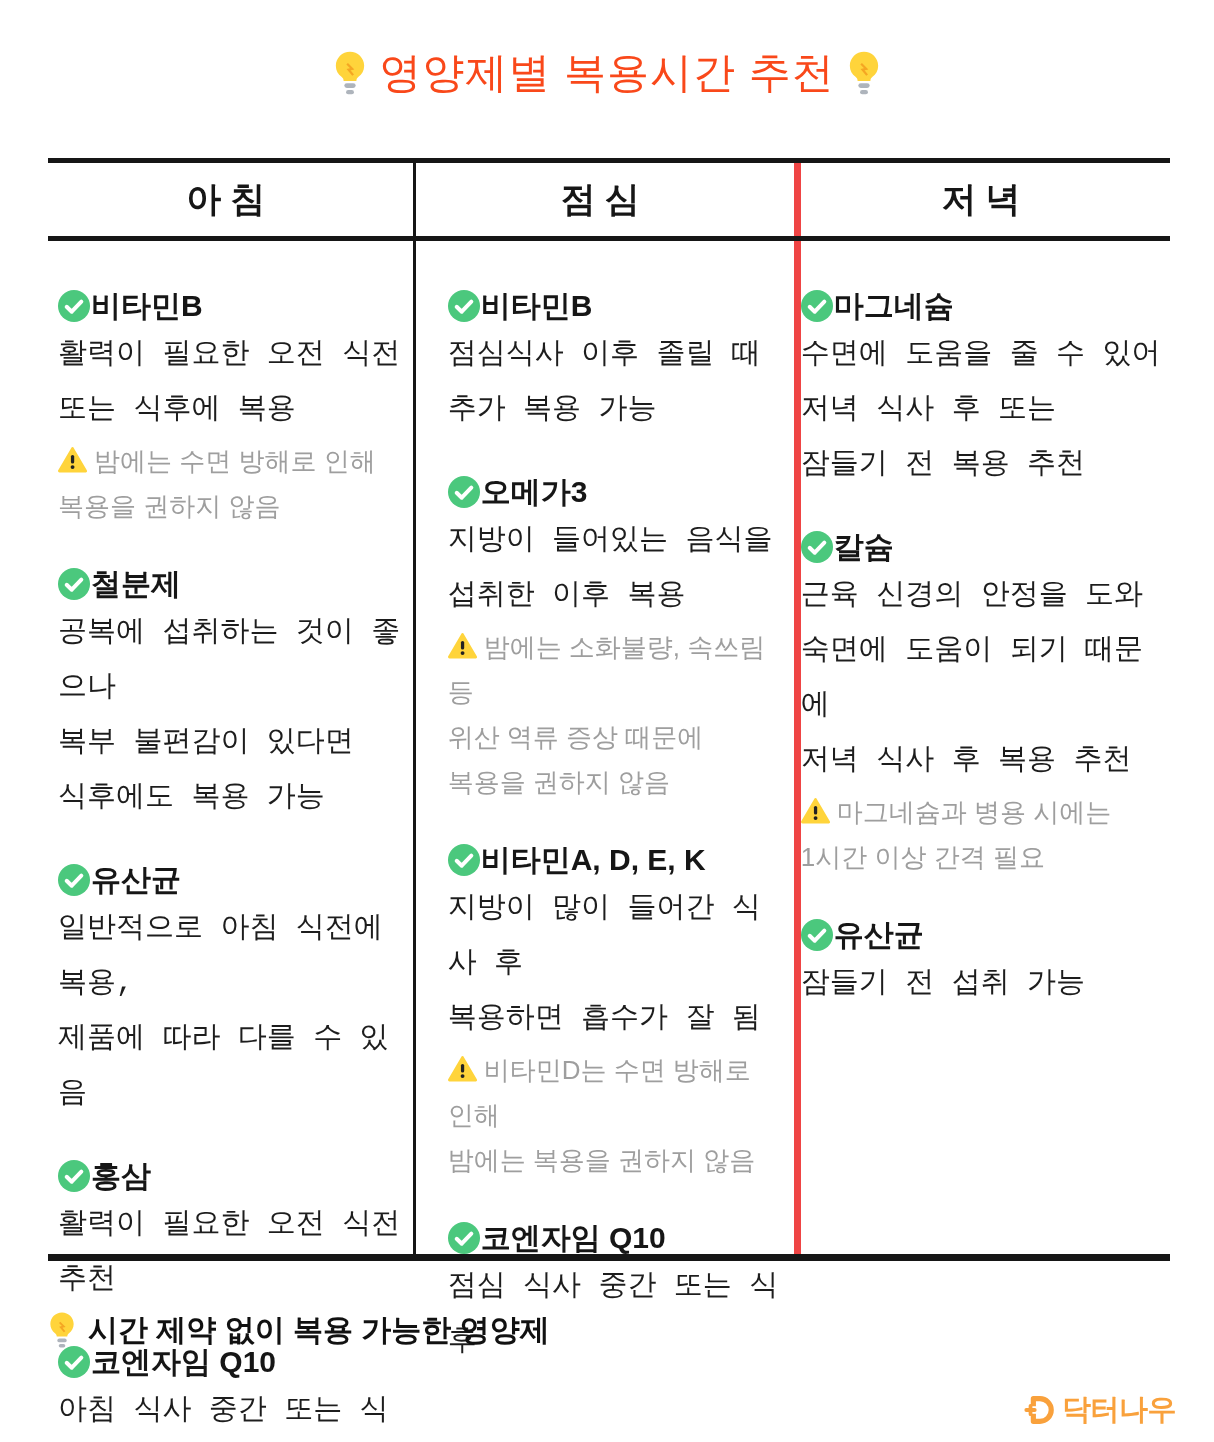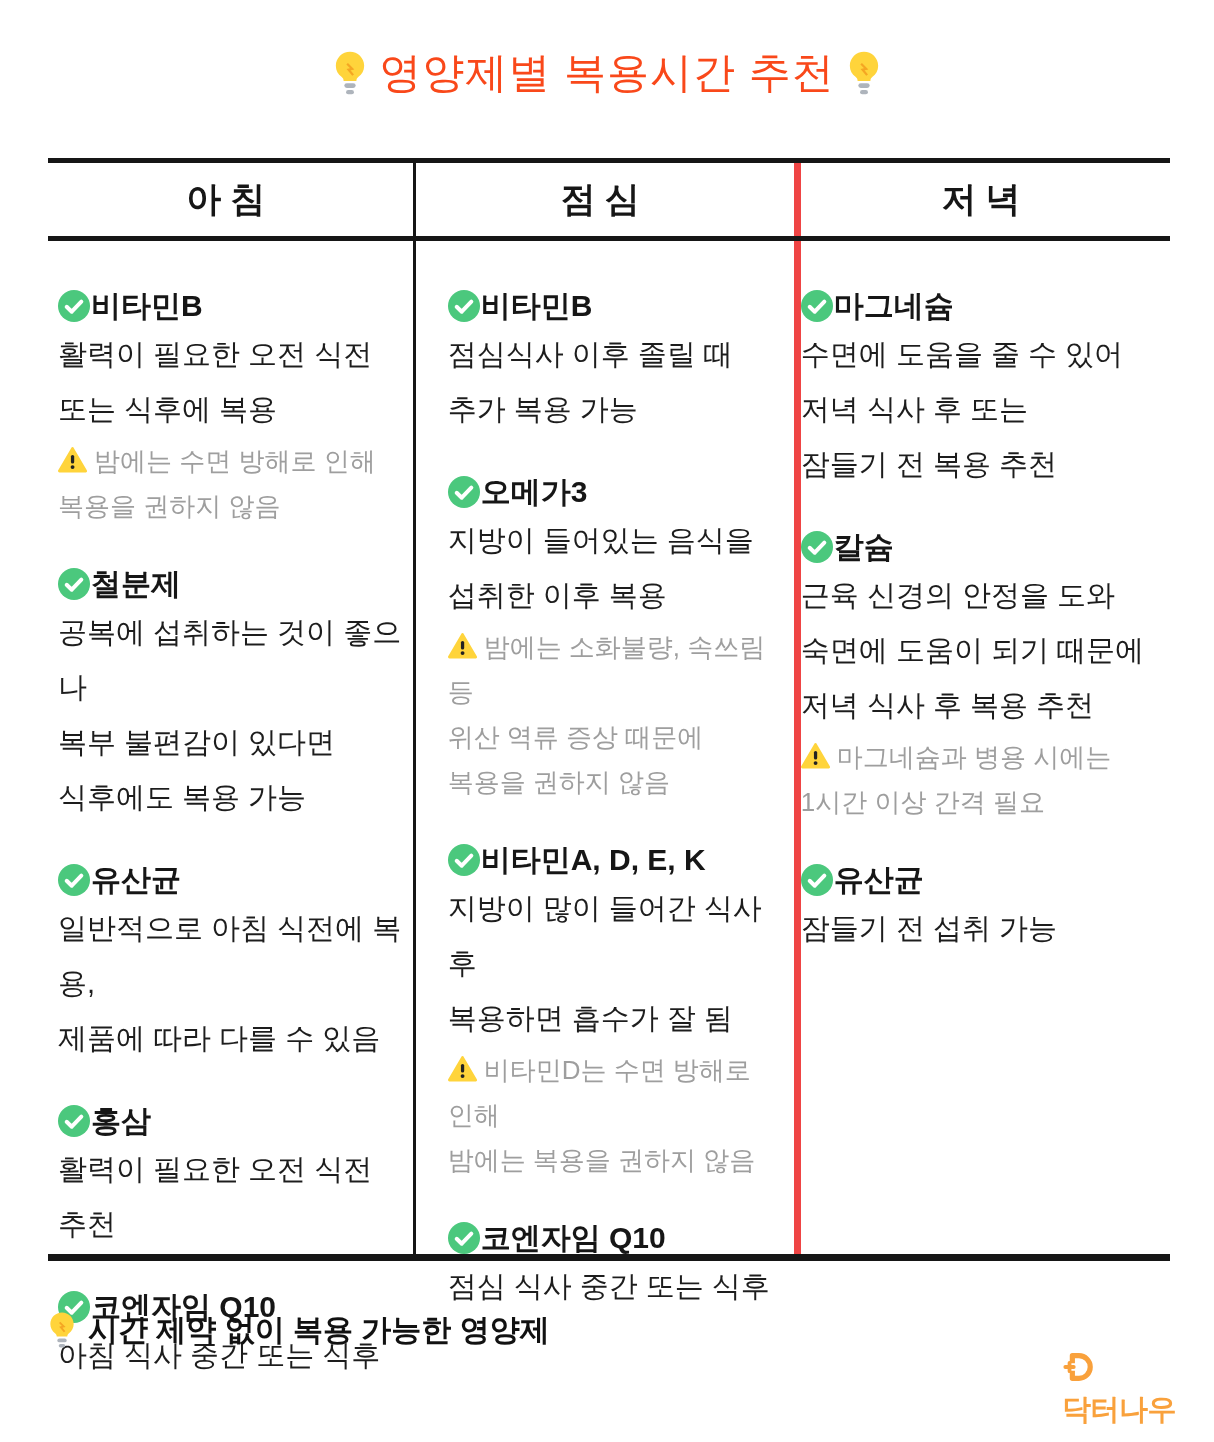--- a/index.html
+++ b/index.html
@@ -23,33 +23,33 @@
   .c3 { width:32.9%; }
   .tcol.c1 { padding-left:10px; padding-right:6px; }
   .tcol.c2 { padding-left:32px; padding-right:10px; }
   .tcol.c3 { padding-right:6px; }
 
   
   .item { margin-bottom:34px; }
   .item-head { height:42px; display:flex; align-items:center; gap:1px; }
   .check-icon { width:32px; height:32px; flex:0 0 auto; }
   .item-name { font-size:30px; font-weight:800; color:#161616; }
-  .item-desc { font-size:29px; line-height:55px; color:#1d1d1d; white-space:pre-line; }
+  .item-desc { font-size:29px; line-height:55px; color:#1d1d1d; white-space:pre-line;font-family:Liberation Mono, monospace; }
   .item-warn { font-size:26px; line-height:45px; color:#9E9E9E; white-space:pre-line; margin-top:2px; }
   .warn-icon { width:29px; height:27px; display:inline-block; vertical-align:-3px; margin-right:7px; }
 
   
   .footer { margin:46px 48px 0; }
   .footer-head { display:flex; align-items:center; gap:12px; height:46px; }
   .footer-head .bulb-icon { width:28px; height:40px; }
   .footer-head-text { font-size:30px; font-weight:800; color:#111; }
   .footer-text { margin-top:16px; font-size:29px; color:#111; }
 
   
-  .logo { position:absolute; right:38px; bottom:12px; display:flex; gap:7px;flex-direction:column; }
+  .logo { position:absolute; right:38px; bottom:12px; display:flex; align-items:center; gap:7px; }
   .logo-icon { width:32px; height:32px; }
   .logo-text { font-size:29px; font-weight:800; color:#F9A13C; letter-spacing:-0.5px; }
 </style>
 </head>
 <body>
 
 <svg width="0" height="0" style="position:absolute">
   <defs>
     <g id="svg-bulb">
       <path d="M12 1 C17.5 1 22 5.4 22 10.8 C22 14.2 20.4 16.9 18 18.7 C17 19.5 16.5 20.4 16.5 21.6 L7.5 21.6 C7.5 20.4 7 19.5 6 18.7 C3.6 16.9 2 14.2 2 10.8 C2 5.4 6.5 1 12 1 Z" fill="#FFD43B"></path>

